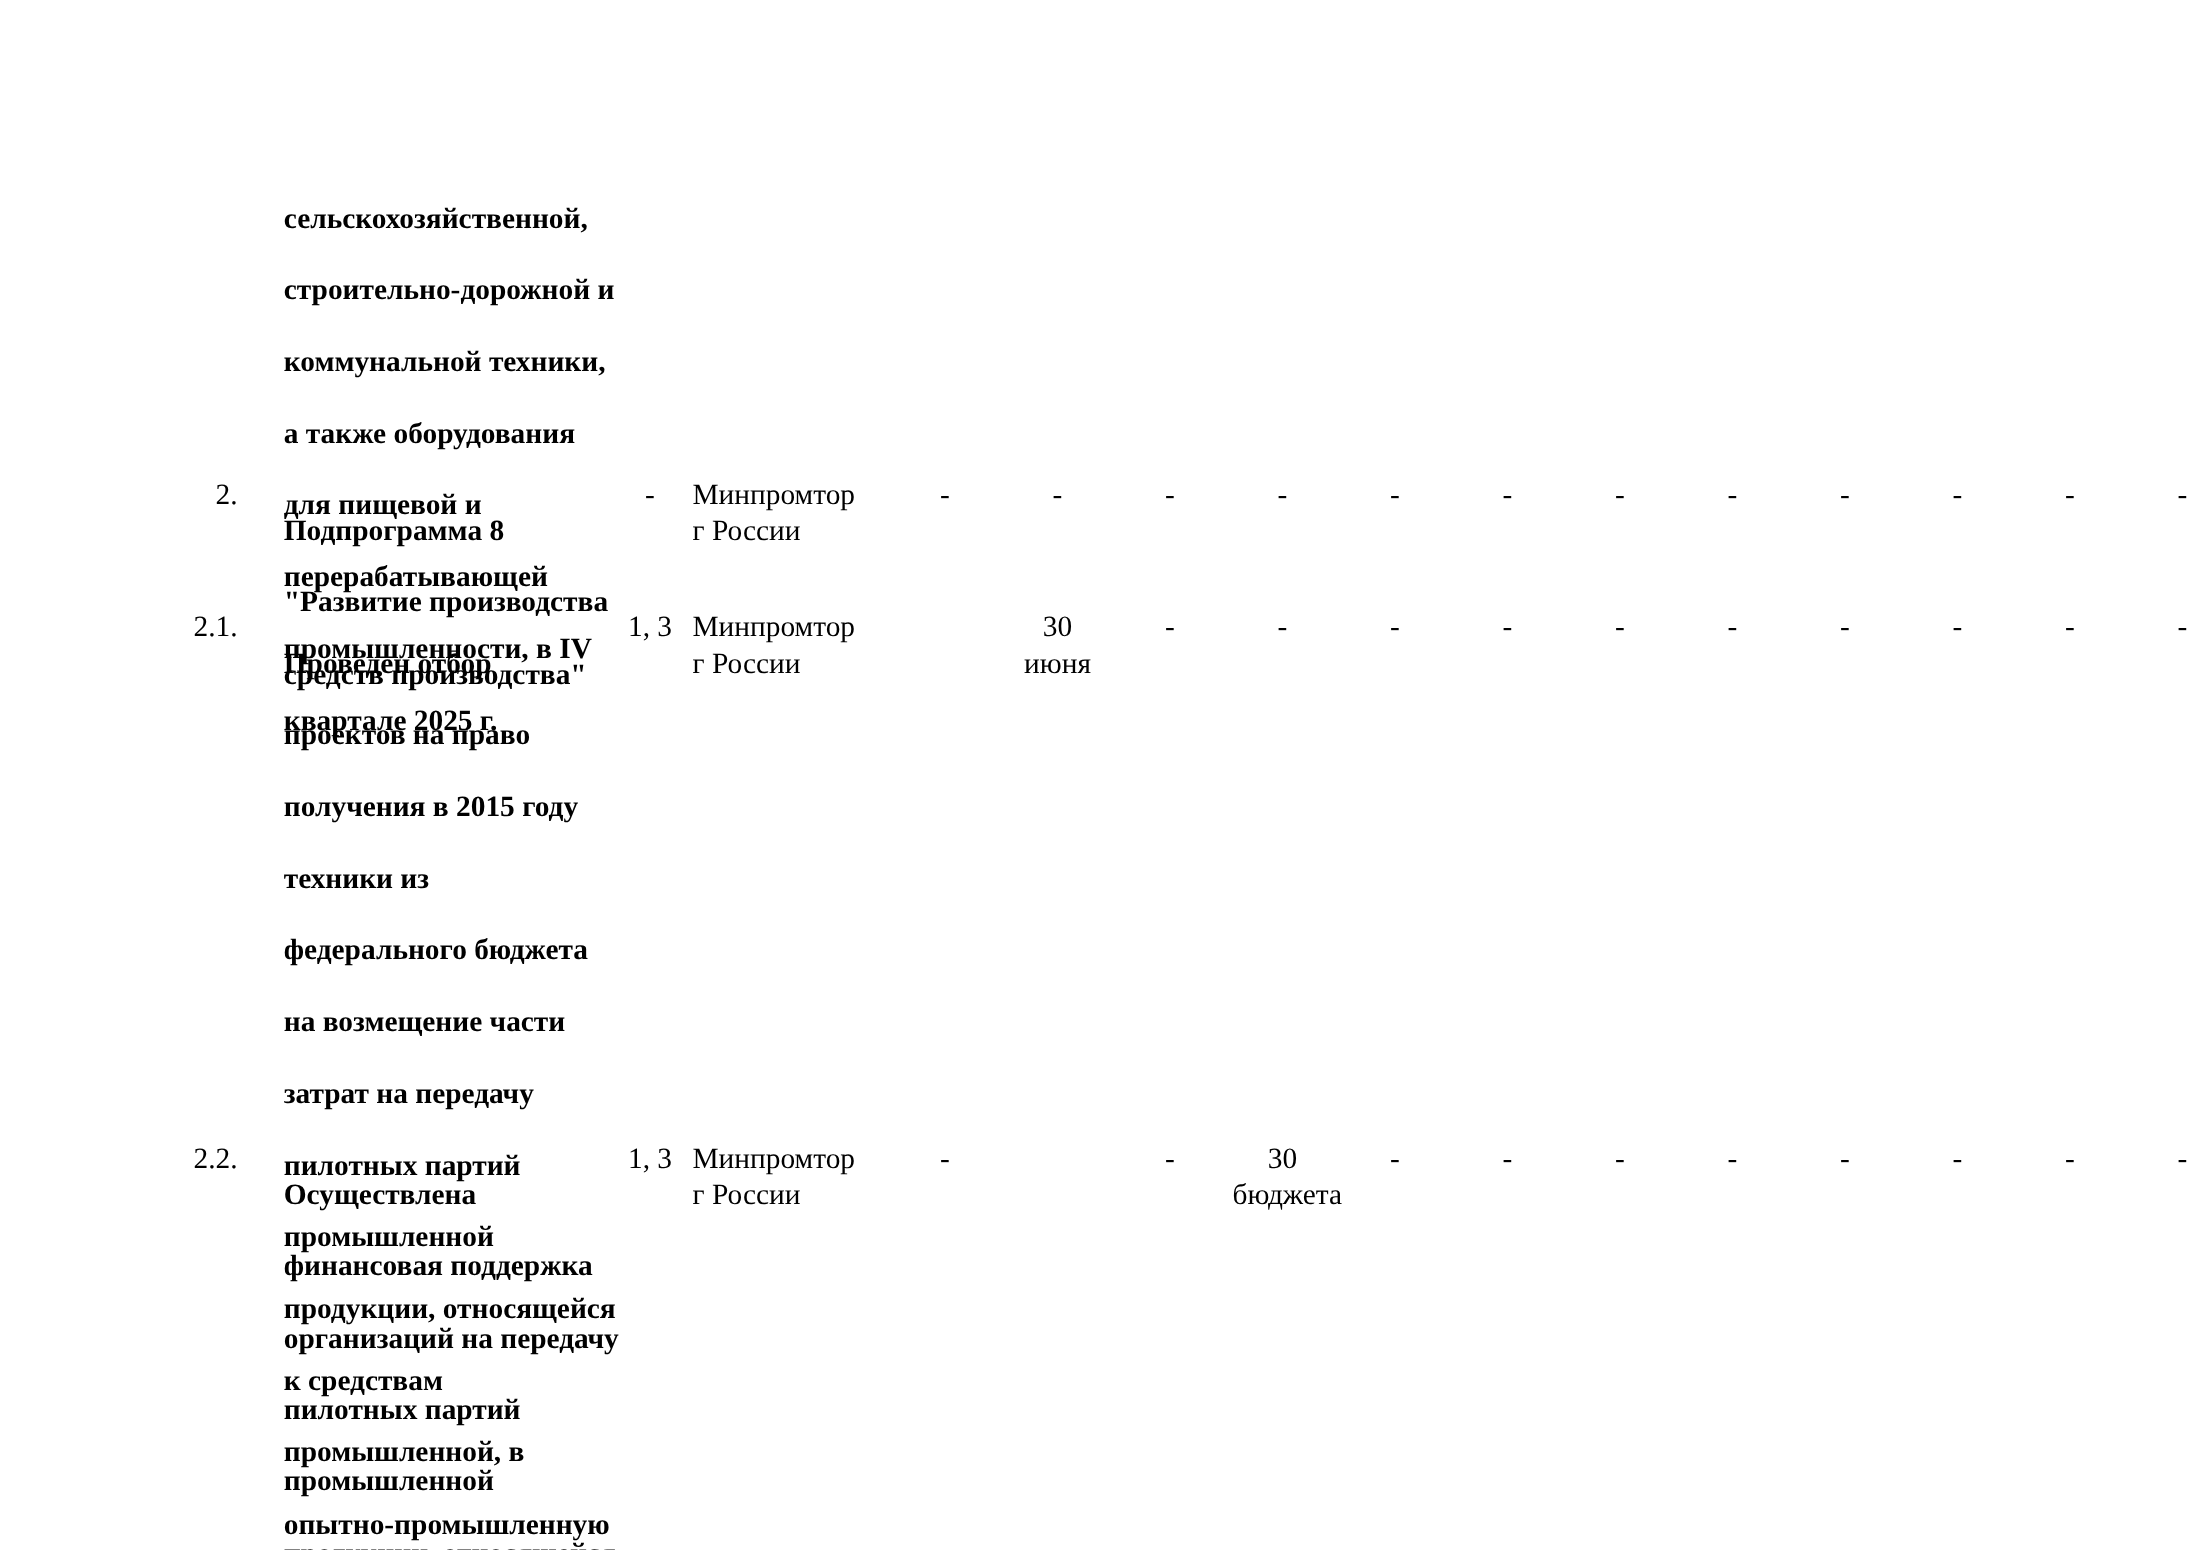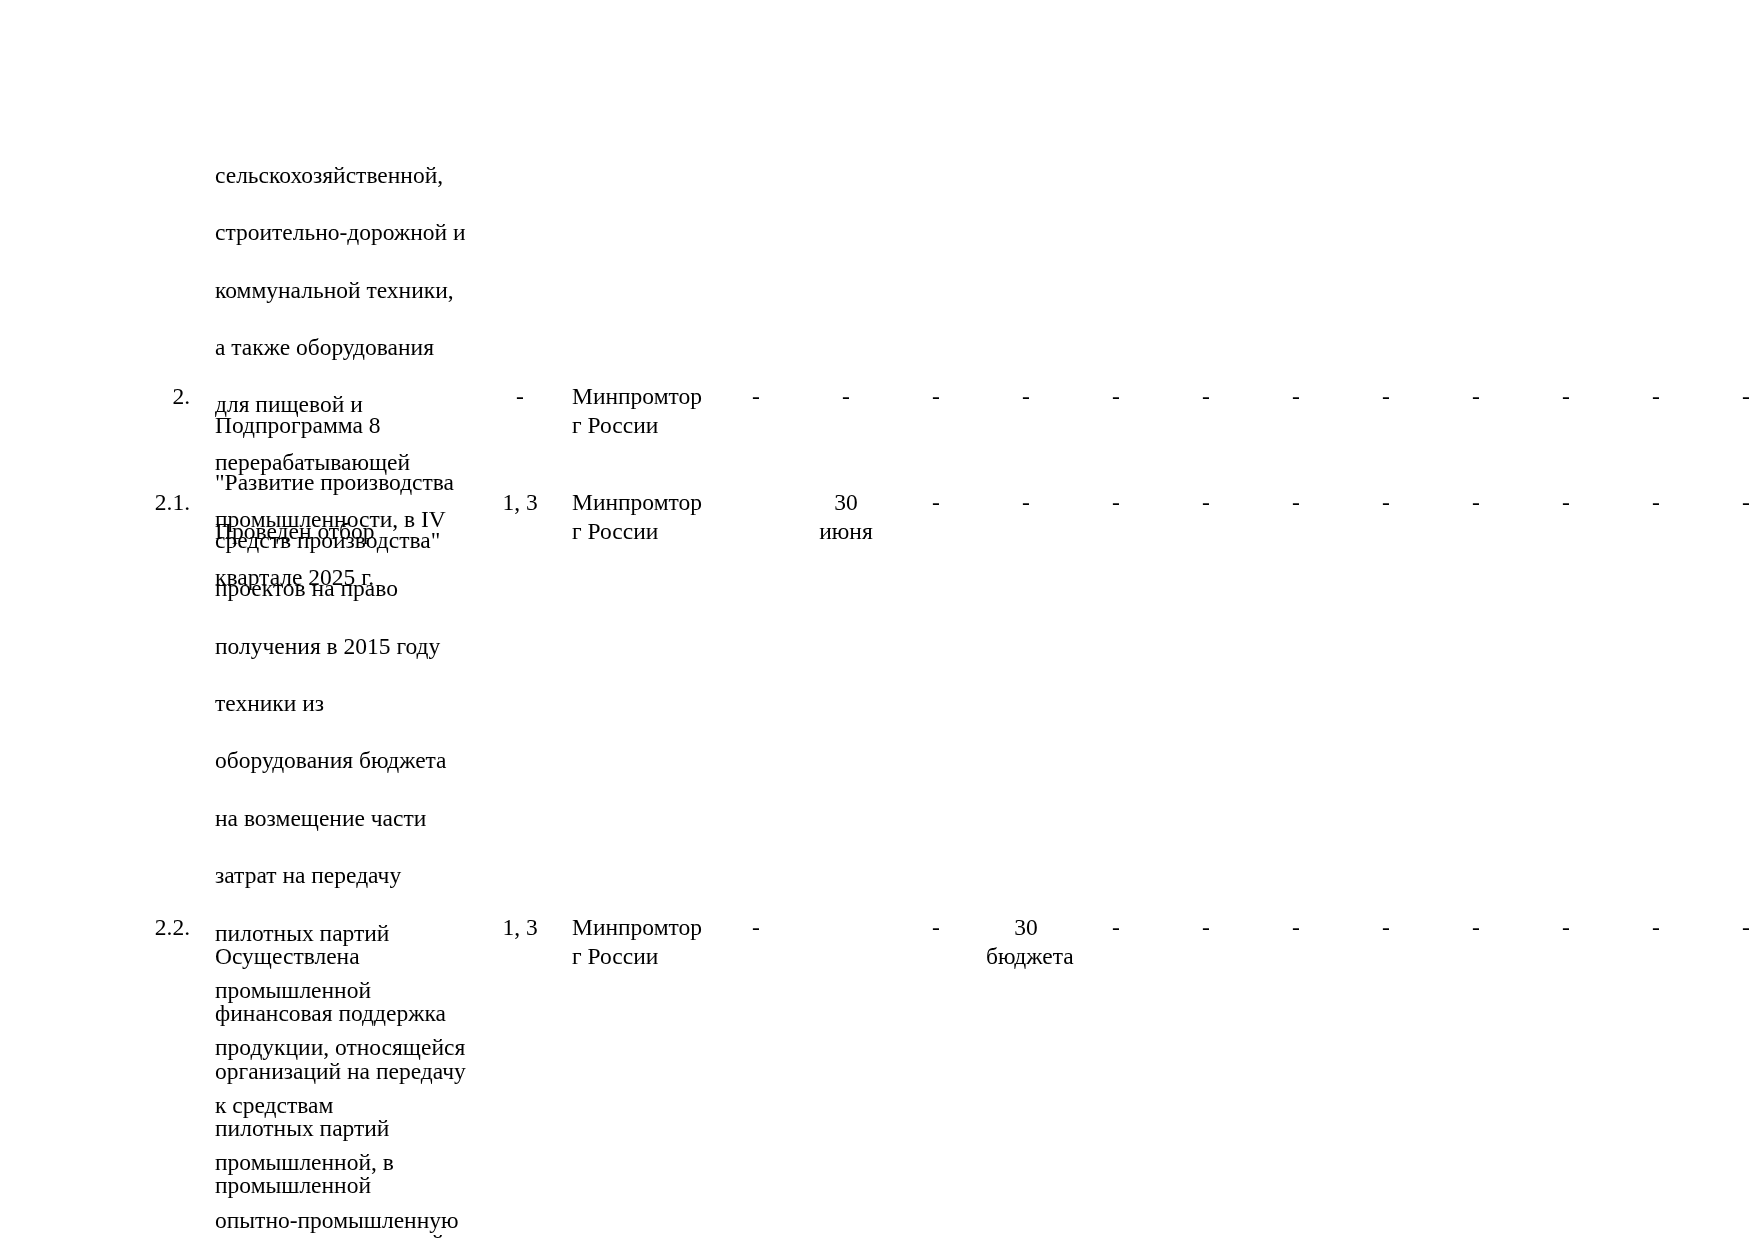--- a/index.html
+++ b/index.html
@@ -3,24 +3,24 @@
 <meta charset="utf-8">
 <style>
   html, body { margin: 0; padding: 0; background: #ffffff; }
   body {
     width: 1754px; height: 1240px; position: relative; overflow: hidden;
     font-family: "Liberation Serif", "DejaVu Serif", serif;
     font-size: 23.5px; line-height: 28.7px; color: #000;
   }
   .row { position: absolute; left: 0; width: 1754px; }
   .num { position: absolute; left: 140px; width: 50px; text-align: right; }
-  .desc { position: absolute; left: 215px; width: 270px; white-space: pre-line; }
+  .desc { position: absolute; left: 227px; width: 270px; white-space: pre-line; font-weight: bold; }
   .desc span { display: block; white-space: nowrap; }
   .ind { position: absolute; left: 495px; width: 50px; text-align: center; }
-  .resp { position: absolute; left: 572px; width: 150px; }
+  .resp { position: absolute; left: 554px; width: 150px; }
   .resp span { display: block; white-space: nowrap; }
   .cell { position: absolute; width: 80px; text-align: center; }
   .cell span { display: block; white-space: nowrap; }
 </style>
 </head>
 <body>
 
 <div>
 
   <div class="row" style="top:132px;">
@@ -86,21 +86,21 @@
       </div>
   </div>
 
   <div class="row" style="top:488px;">
     <div class="num">2.1.</div>
     <div class="desc">
       <span>Проведен отбор</span>
       <span>проектов на право</span>
       <span>получения в 2015 году</span>
       <span>техники из</span>
-      <span>оборудования бюджета</span>
+      <span>федерального бюджета</span>
       <span>на возмещение части</span>
       <span>затрат на передачу</span>
       <span>пилотных партий</span>
       <span>промышленной</span>
       <span>продукции, относящейся</span>
       <span>к средствам</span>
       <span>промышленной, в</span>
       <span>опытно-промышленную</span>
       
     </div>

